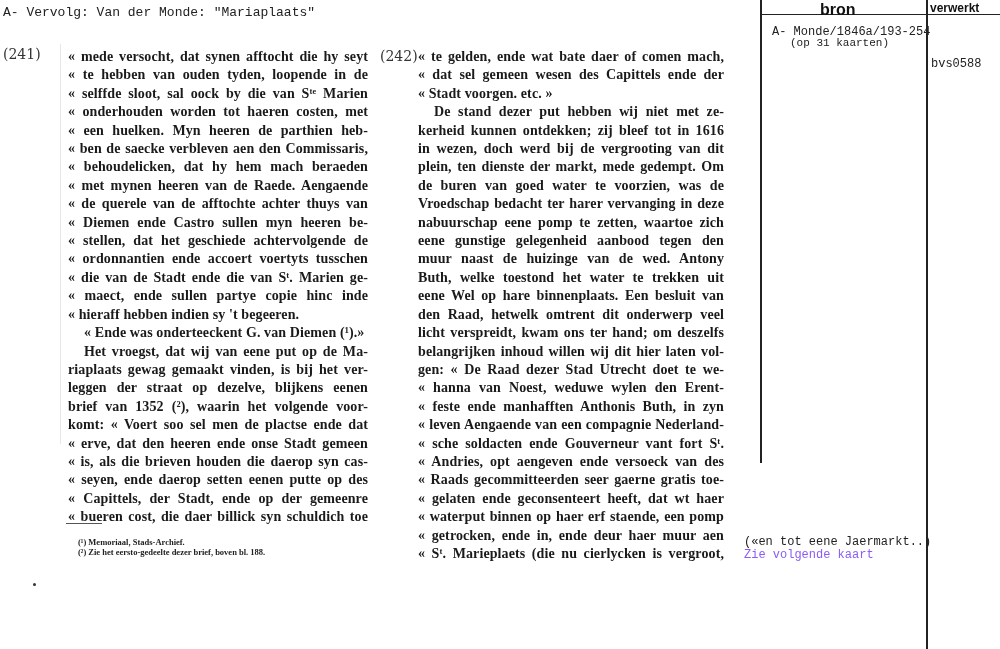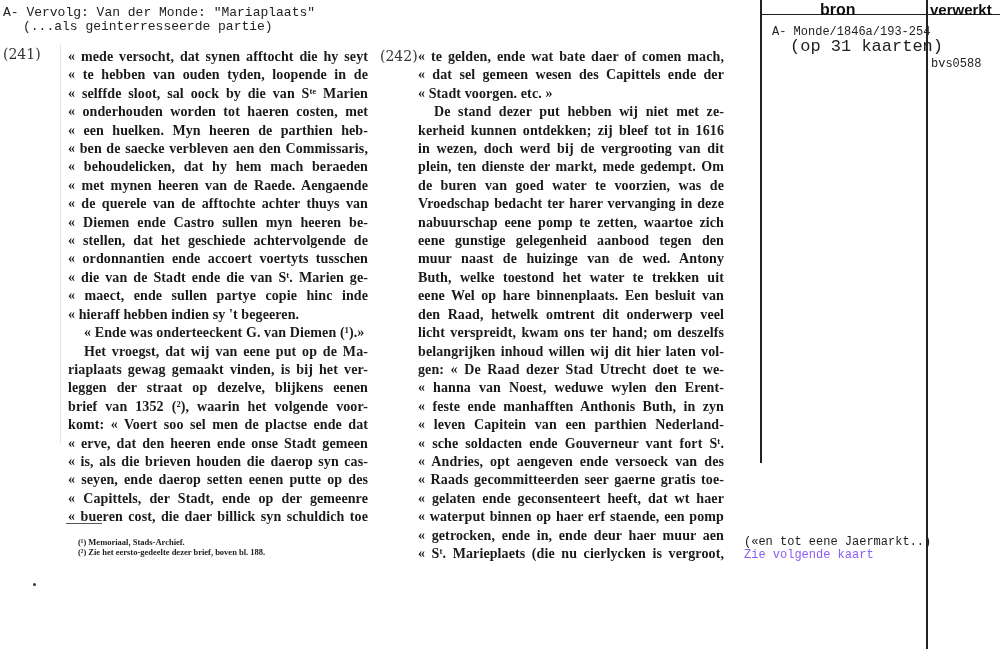--- a/index.html
+++ b/index.html
@@ -29,35 +29,34 @@
   .fn { position:absolute; font-size:8.5px; line-height:11px; font-weight:bold; color:#222; white-space:nowrap; }
   #fn-1 { left:78px; top:537px; }
   #fn-2 { left:78px; top:547px; }
   #stray-dot { position:absolute; left:33px; top:583px; width:3px; height:3px; border-radius:50%; background:#333; }
 
   
   #frame-top { position:absolute; left:760px; top:14px; width:240px; height:1px; background:#222; }
   #frame-left { position:absolute; left:760px; top:0; width:1.5px; height:463px; background:#222; }
   #frame-sep { position:absolute; left:926px; top:0; width:1.5px; height:649px; background:#222; }
   #hdr-bron { position:absolute; left:820px; top:1px; font-size:16px; font-weight:bold; color:#111; }
-  #hdr-verwerkt { position:absolute; left:930px; top:1px; font-size:15px; font-weight:bold; color:#111; }
+  #hdr-verwerkt { position:absolute; left:930px; top:1px; font-size:12px; font-weight:bold; color:#111; }
 
   #src-line1 { position:absolute; left:772px; top:25px; font-size:12px; color:#222; white-space:nowrap; }
-  #src-line2 { position:absolute; left:790px; top:37px; font-size:17px; color:#222; white-space:nowrap; }
+  #src-line2 { position:absolute; left:790px; top:37px; font-size:11px; color:#222; white-space:nowrap; }
   #verwerkt-val { position:absolute; left:931px; top:25px; font-size:12px; color:#222;margin-top:32px; }
 
   #cont-line1 { position:absolute; left:744px; top:535px; font-size:12px; color:#222; white-space:nowrap; }
   #cont-line2 { position:absolute; left:744px; top:548px; font-size:12px; color:#8b5cf6; white-space:nowrap; }
 </style>
 </head>
 <body>
 
 <div id="card-heading" class="mono">
   <span>A- </span><span class="u">Vervolg</span><span>: Van der Monde: "Mariaplaats"</span>
-  <span class="line2">(...als geinterresseerde partie)</span>
 </div>
 
 <div class="scan-margin-line"></div>
 
 <div id="pnum-241" class="page-num">(241)</div>
 <div id="pnum-242" class="page-num">(242)</div>
 
 <div id="body-left" class="text-body serif">
     <span class="ln">« mede versocht, dat synen afftocht die hy seyt</span>
     <span class="ln">« te hebben van ouden tyden, loopende in de</span>
@@ -100,21 +99,21 @@
     <span class="ln">eene gunstige gelegenheid aanbood tegen den</span>
     <span class="ln">muur naast de huizinge van de wed. Antony</span>
     <span class="ln">Buth, welke toestond het water te trekken uit</span>
     <span class="ln">eene Wel op hare binnenplaats. Een besluit van</span>
     <span class="ln">den Raad, hetwelk omtrent dit onderwerp veel</span>
     <span class="ln">licht verspreidt, kwam ons ter hand; om deszelfs</span>
     <span class="ln">belangrijken inhoud willen wij dit hier laten vol-</span>
     <span class="ln">gen:  « De Raad dezer Stad Utrecht doet te we-</span>
     <span class="ln">« hanna van Noest, weduwe wylen den Erent-</span>
     <span class="ln">« feste ende manhafften Anthonis Buth, in zyn</span>
-    <span class="ln">« leven Capitein van een parthien Nederland-</span>
+    <span class="ln">« leven Aengaende van een compagnie Nederland-</span>
     <span class="ln">« sche soldacten ende Gouverneur vant fort Sᵗ.</span>
     <span class="ln">« Andries, opt aengeven ende versoeck van des</span>
     <span class="ln">« Raads gecommitteerden seer gaerne gratis toe-</span>
     <span class="ln">« gelaten ende geconsenteert heeft, dat wt haer</span>
     <span class="ln">« waterput binnen op haer erf staende, een pomp</span>
     <span class="ln">« getrocken, ende in, ende deur haer muur aen</span>
     <span class="ln">« Sᵗ. Marieplaets (die nu cierlycken is vergroot,</span>
   </div>
 
 <div id="fn-rule"></div>

